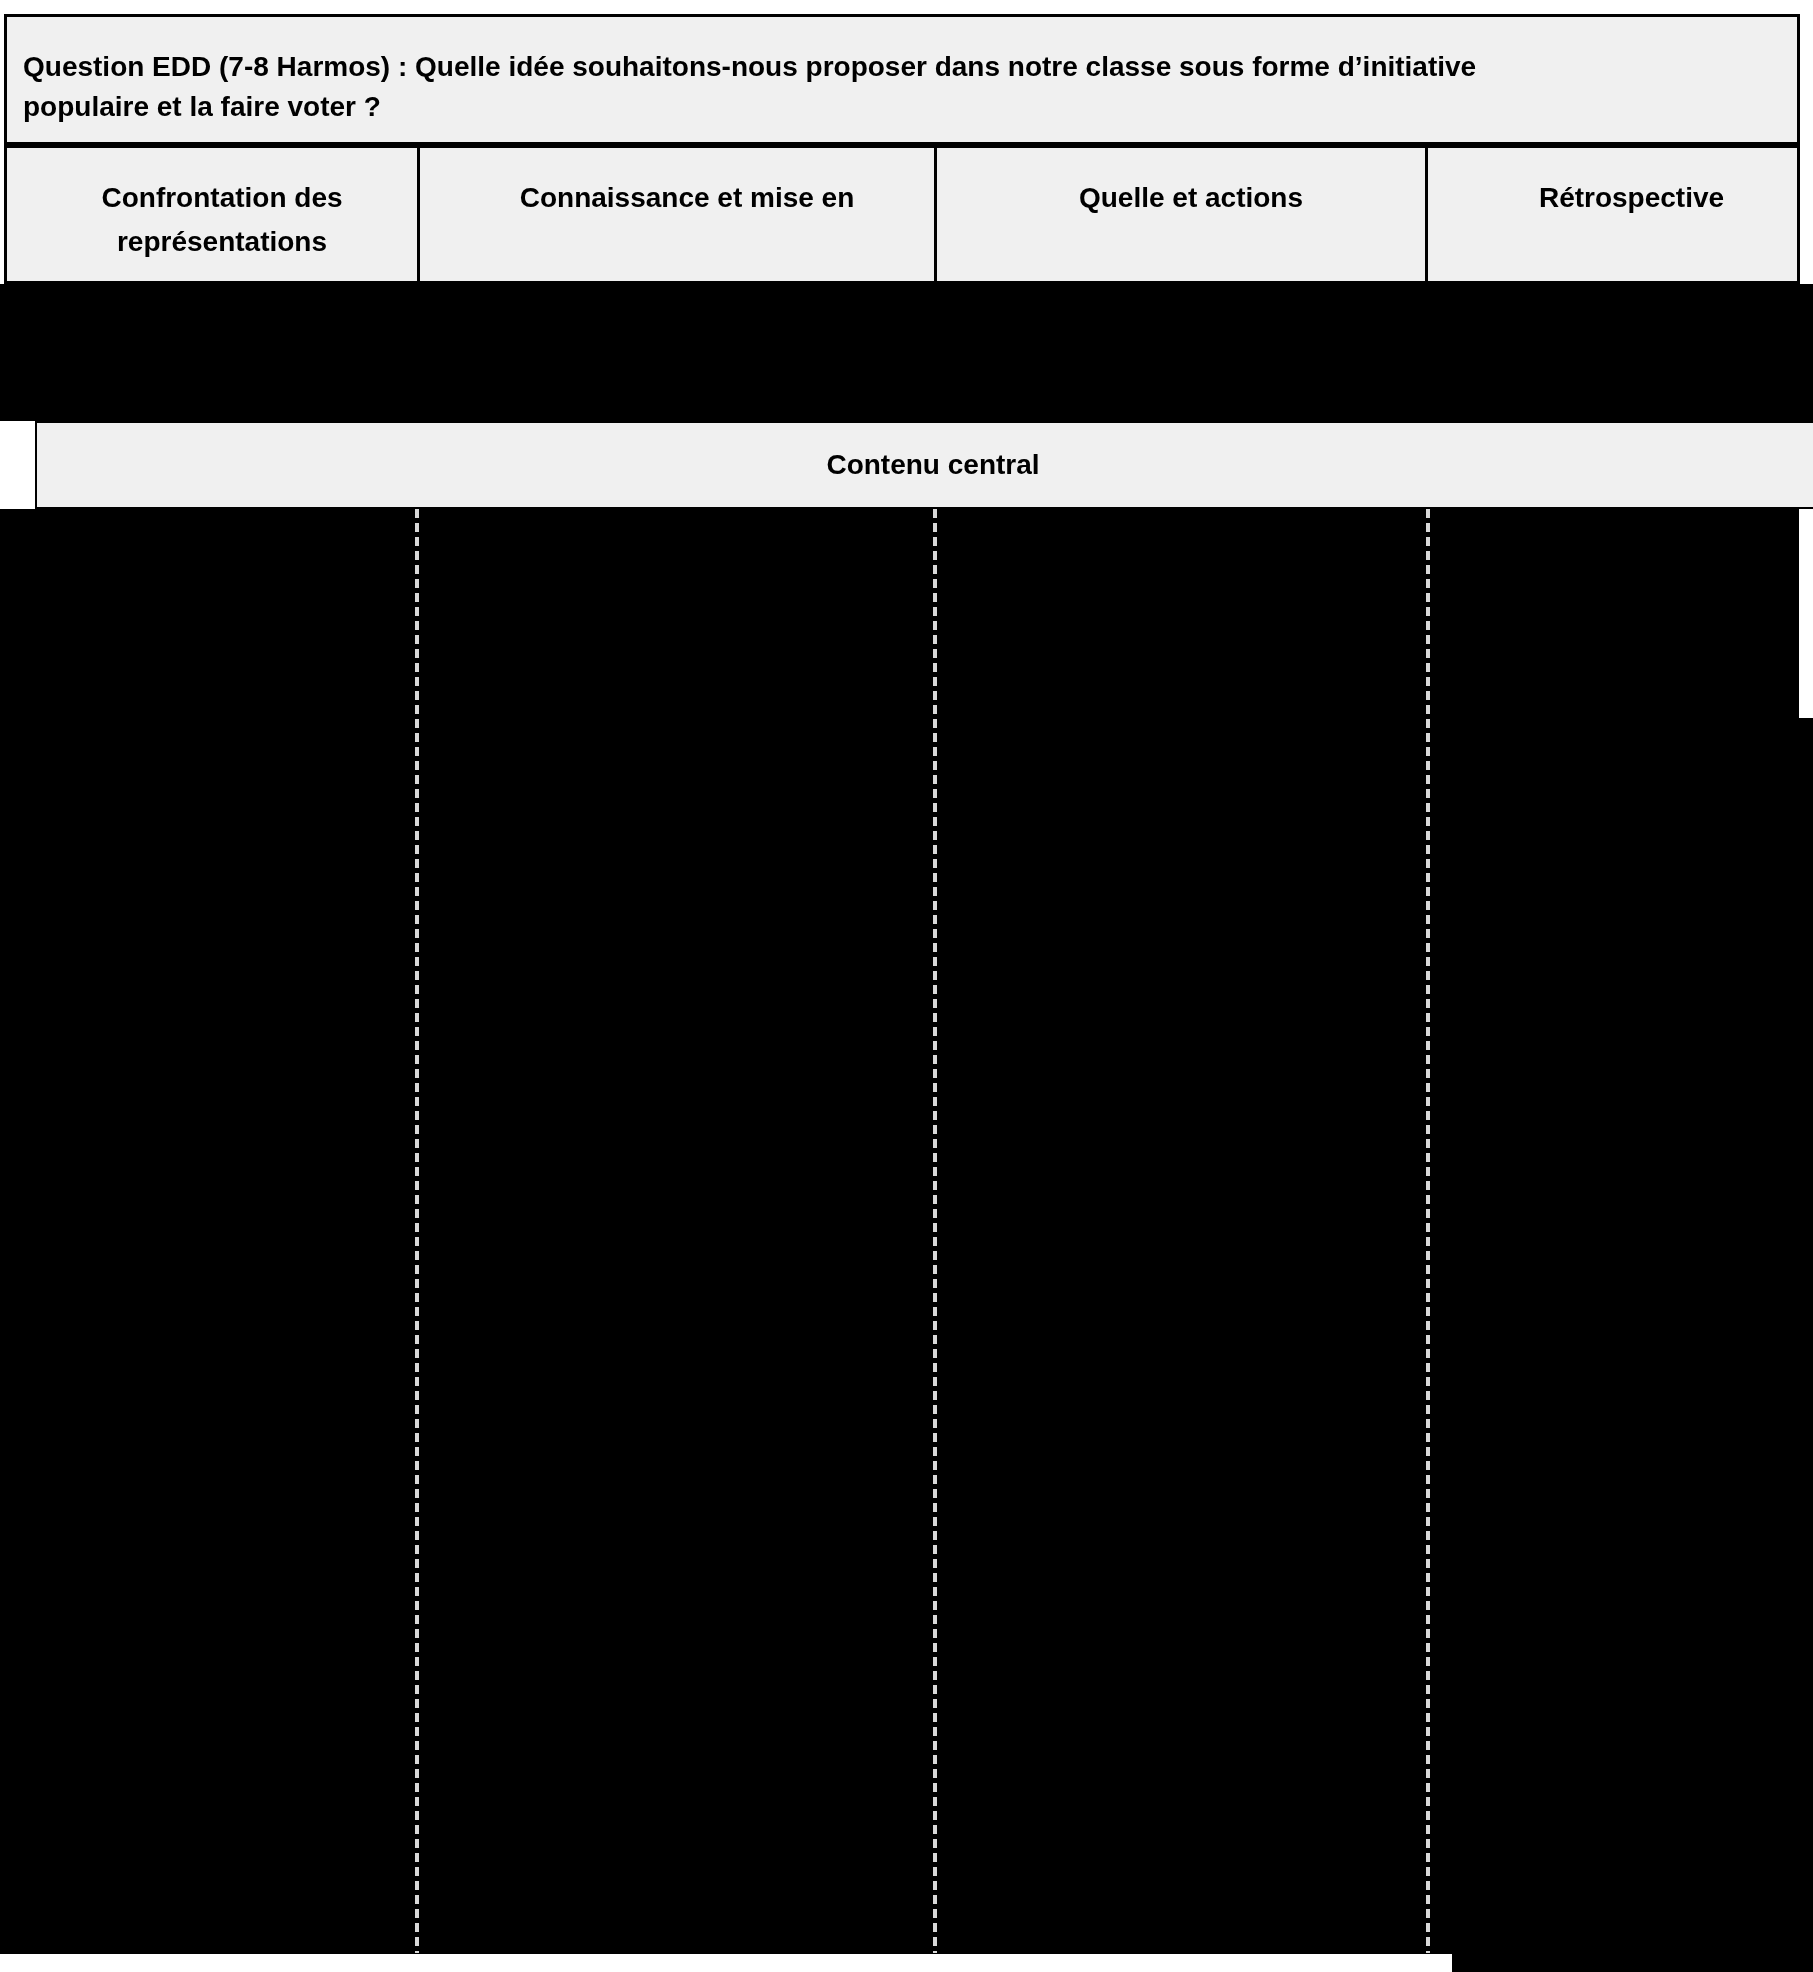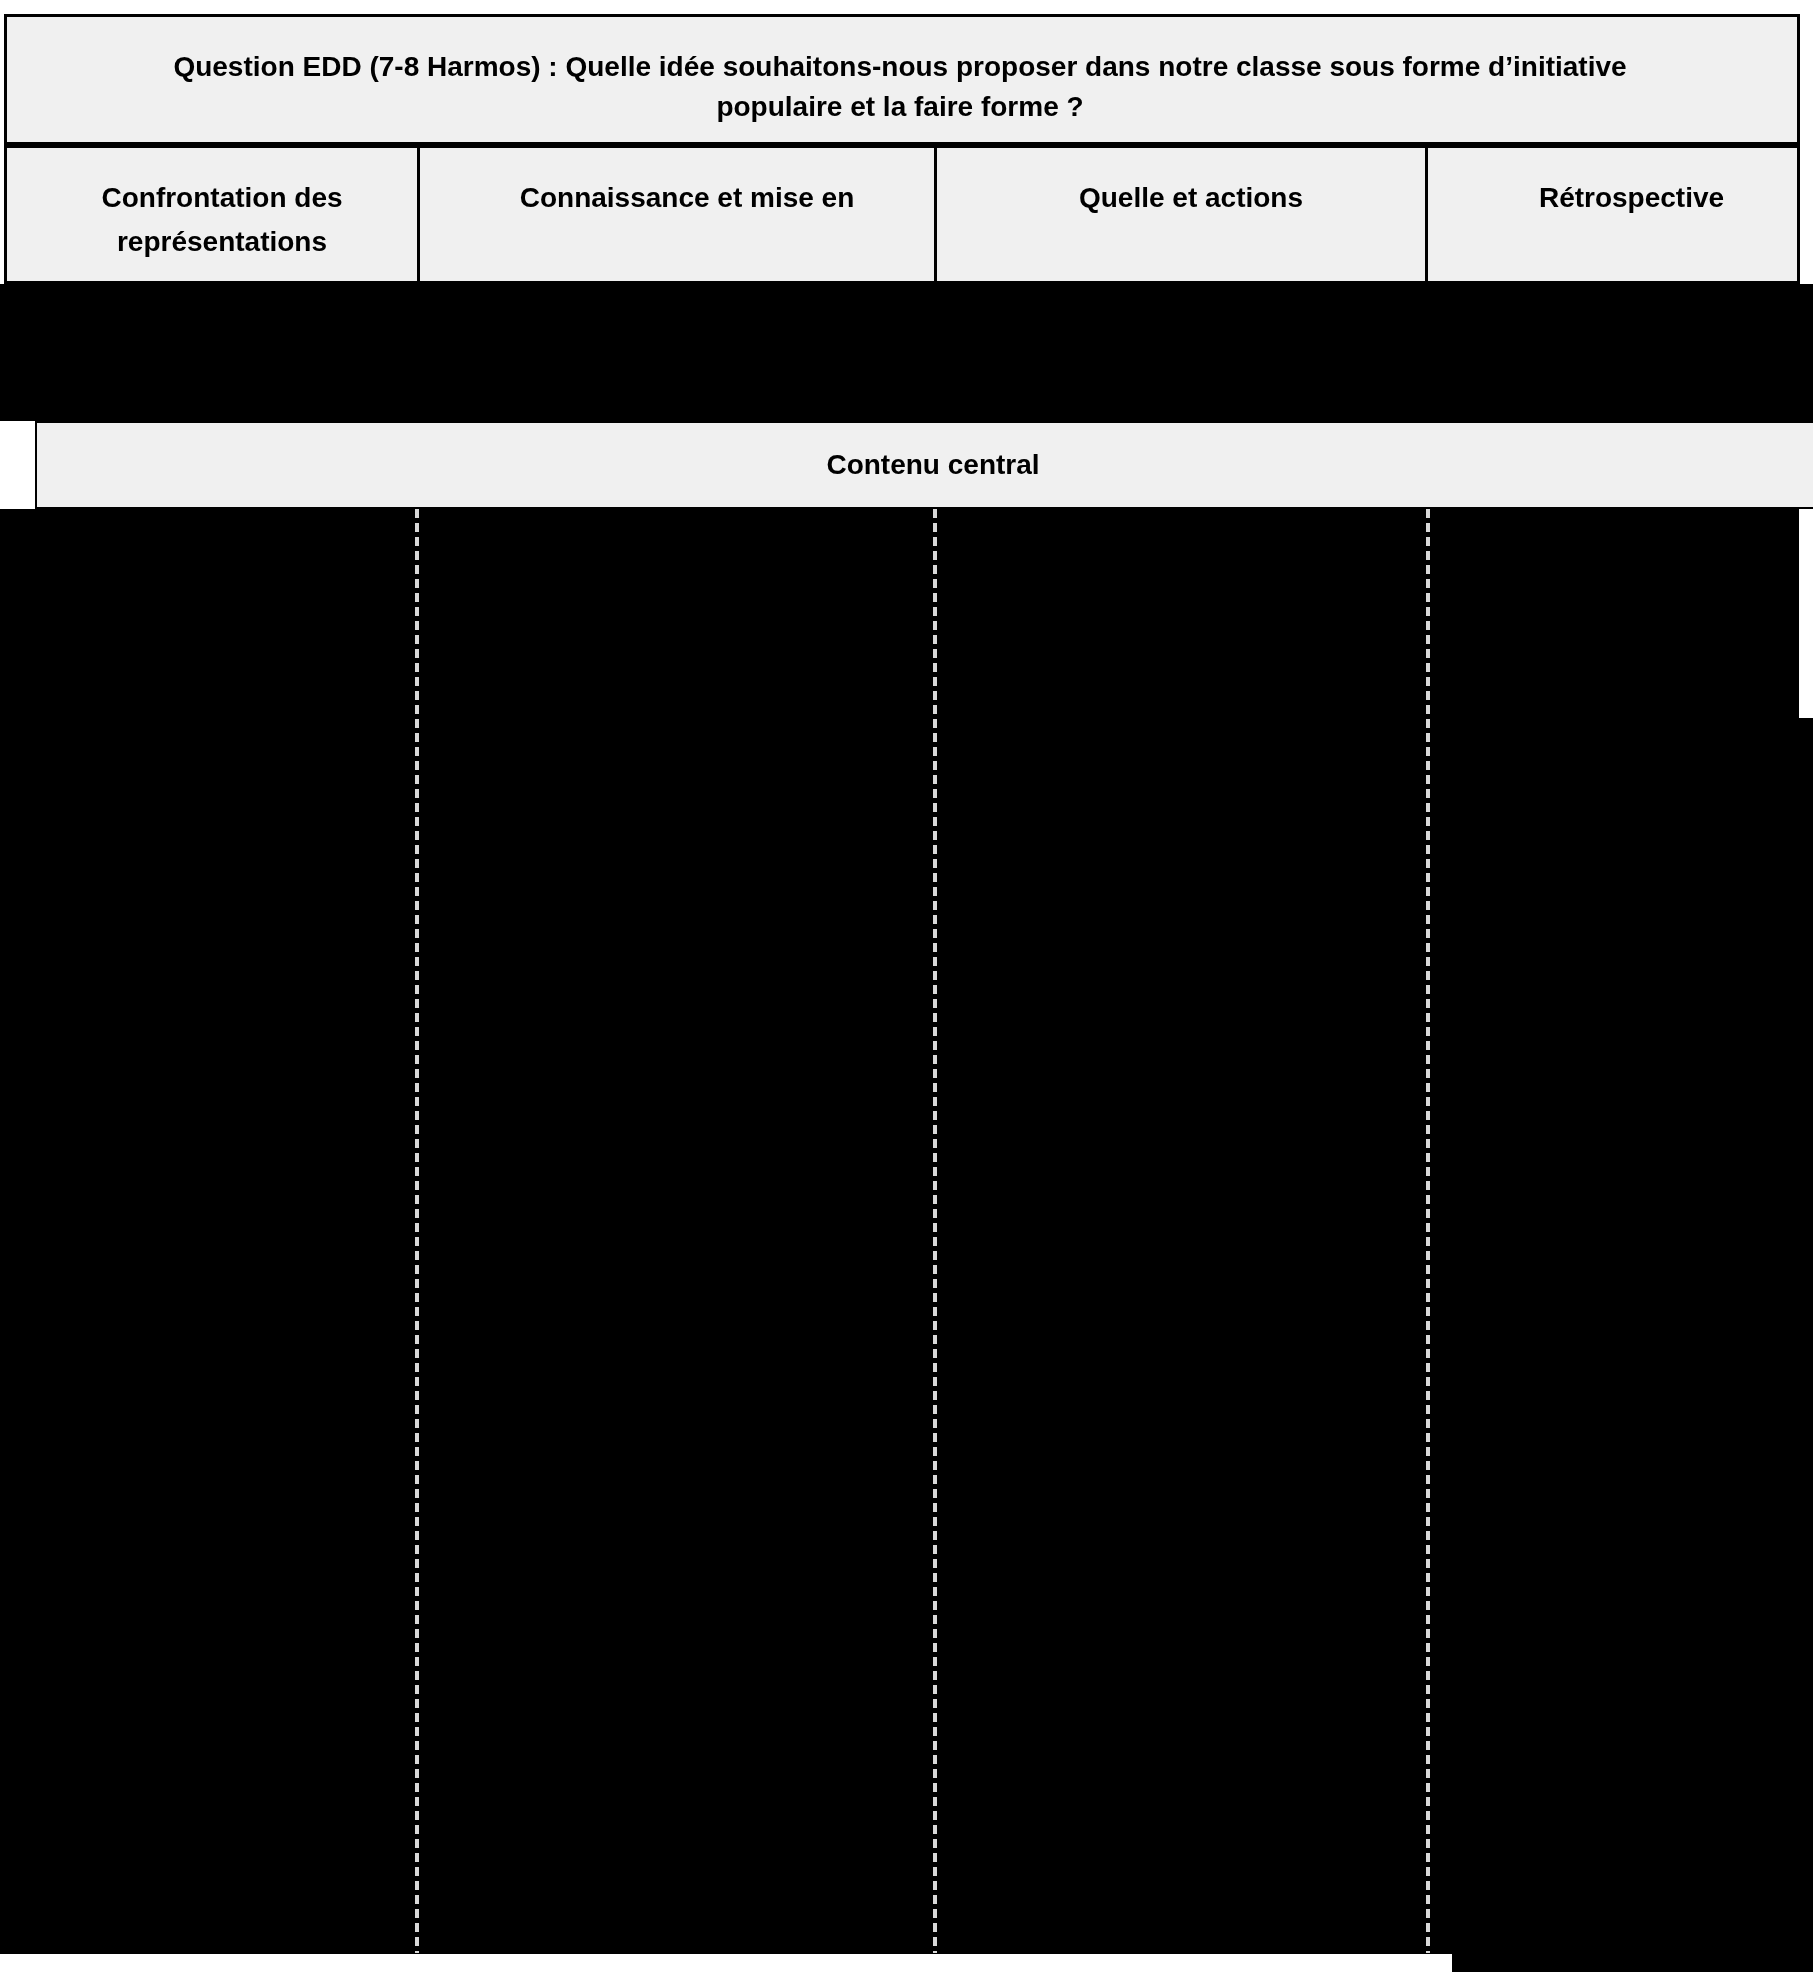--- a/index.html
+++ b/index.html
@@ -3,21 +3,21 @@
 <meta charset="utf-8">
 <style>
   :root{
     --page-bg:#ffffff;
     --cell-bg:#f0f0f0;
     --border:#000000;
     --redaction:#000000;
     --dash-line:#d9d9d9;
     --text:#000000;
   }
-  *{margin:0;padding:0;box-sizing:border-box;text-align:center;}
+  *{margin:0;padding:0;box-sizing:border-box;}
   html,body{background:var(--page-bg);}
   .page{
     position:relative;
     width:1813px;height:1972px;
     background:var(--page-bg);
     font-family:"Liberation Sans","DejaVu Sans",sans-serif;
     color:var(--text);
     overflow:hidden;
   }
   
@@ -78,21 +78,21 @@
   .dash-2{left:933px;}
   .dash-3{left:1426px;}
 </style>
 </head>
 <body>
 
 <div class="page">
 
   <div class="title-row">
     <span class="t-line">Question EDD (7-8 Harmos) : Quelle idée souhaitons-nous proposer dans notre classe sous forme d’initiative</span>
-    <span class="t-line">populaire et la faire forme ?</span>
+    <span class="t-line">populaire et la faire voter ?</span>
   </div>
 
   <div class="phase-row">
     <div class="phase-cell pc-1">
       <div>Confrontation des</div>
       <div>représentations</div>
     </div>
     <div class="phase-cell pc-2">
       <div>Connaissance et mise en</div>
     </div>

